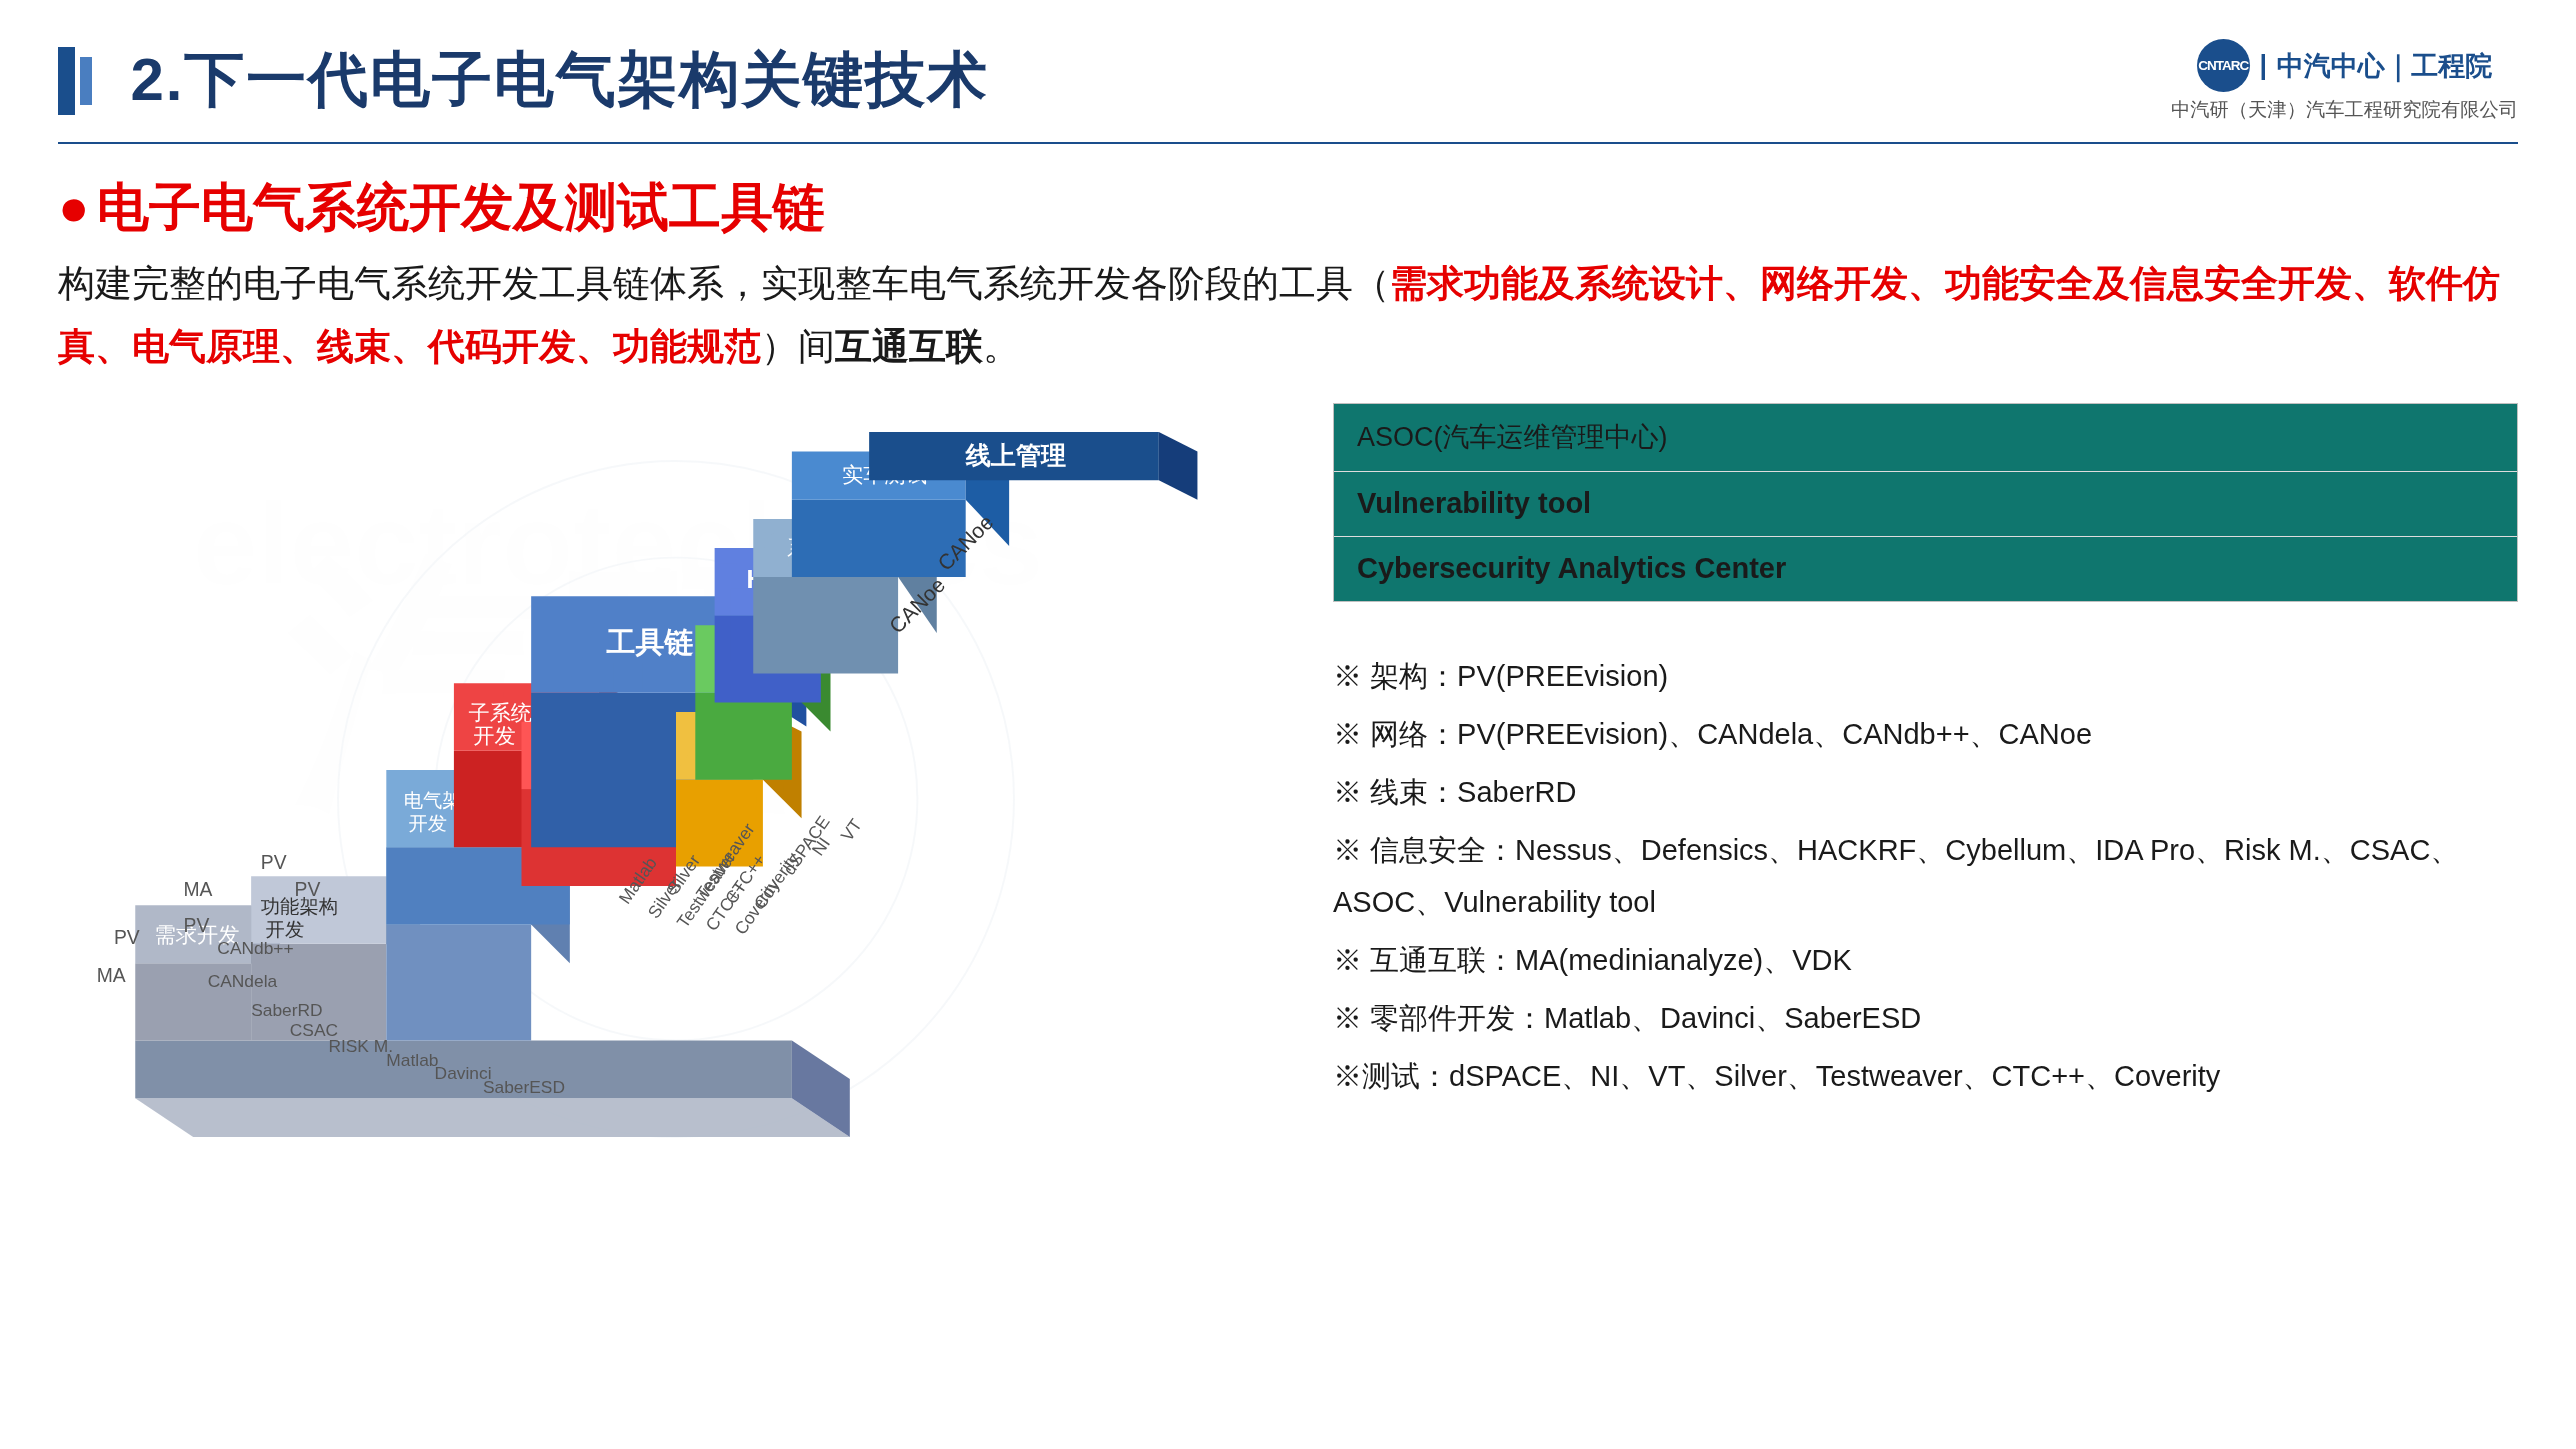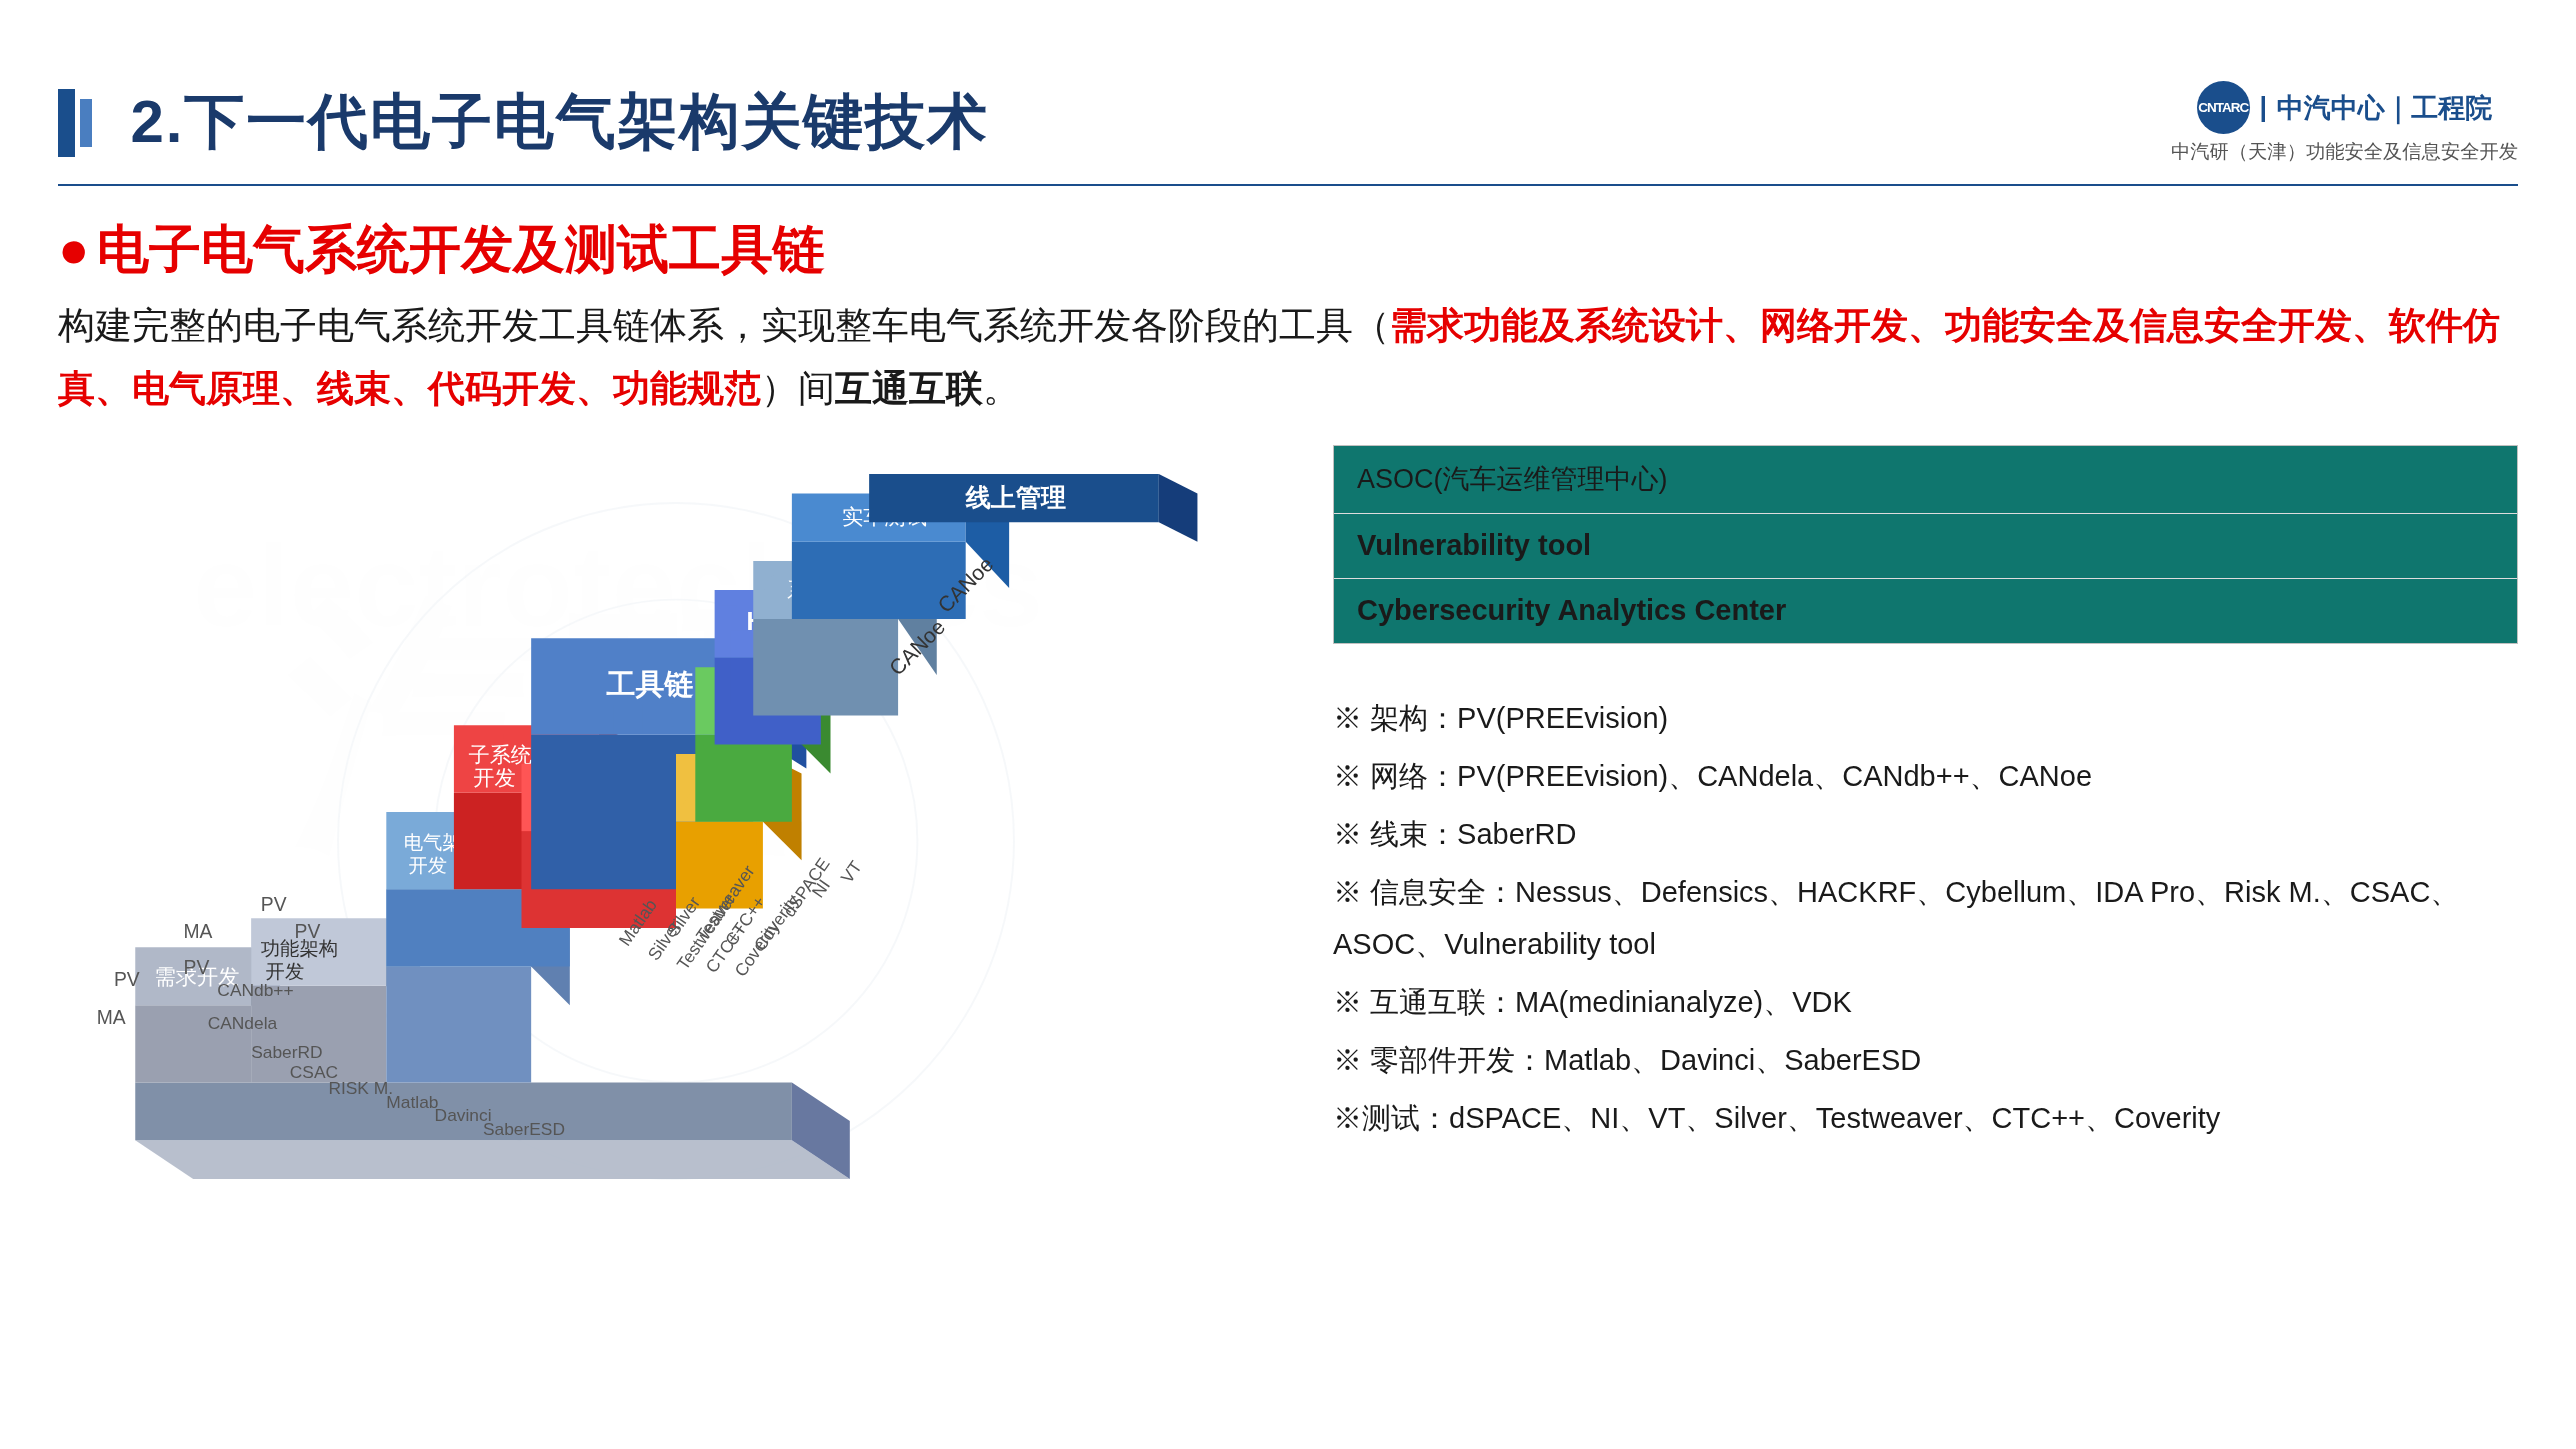--- a/index.html
+++ b/index.html
@@ -11,21 +11,20 @@
       overflow: hidden;
       position: relative;
     }
 
     .page-container {
       width: 2576px;
       height: 1304px;
       background: #ffffff;
       position: relative;
       padding: 39px 58px;
-      margin-top: 42px;
     }
 
     
     .header {
       display: flex;
       align-items: center;
       justify-content: space-between;
       border-bottom: 2.9px solid #1a4e8c;
       padding-bottom: 19.3px;
       margin-bottom: 29px;
@@ -242,21 +241,21 @@
         <div class="header-bar-icon-small"></div>
       </div>
       <h1 class="page-title">2.下一代电子电气架构关键技术</h1>
     </div>
     <div class="logo-area">
       <div class="logo-top">
         <div class="logo-badge">CNTARC</div>
         <span class="logo-divider">|</span>
         <span>中汽中心｜工程院</span>
       </div>
-      <div class="logo-subtitle">中汽研（天津）功能安全及信息安全开发</div>
+      <div class="logo-subtitle">中汽研（天津）汽车工程研究院有限公司</div>
     </div>
   </div>
 
   <div class="bullet-section">
     <div class="bullet-title">电子电气系统开发及测试工具链</div>
     <div class="bullet-text">
       <span>构建完整的电子电气系统开发工具链体系，实现整车电气系统开发各阶段的工具（</span><span class="red-bold">需求功能及系统设计、网络开发、功能安全及信息安全开发、软件仿真、电气原理、线束、代码开发、功能规范</span><span>）间</span><span class="bold-text">互通互联</span><span>。</span>
     </div>
   </div>
 

